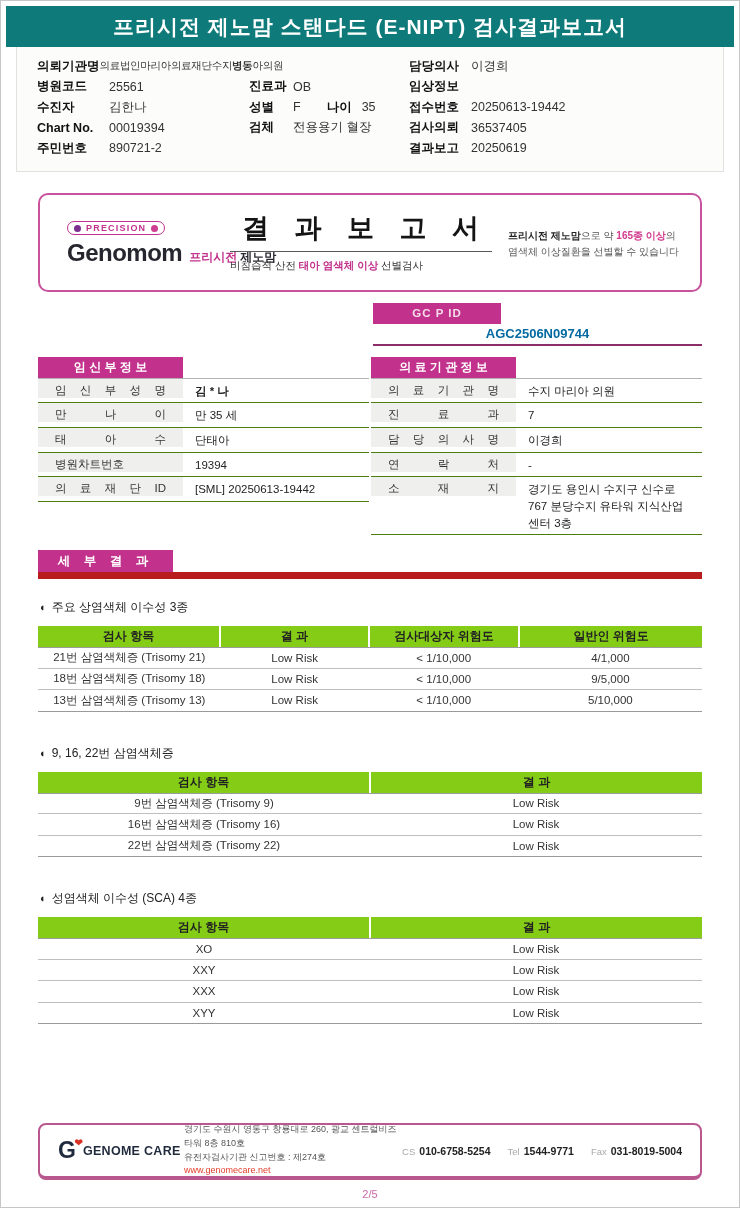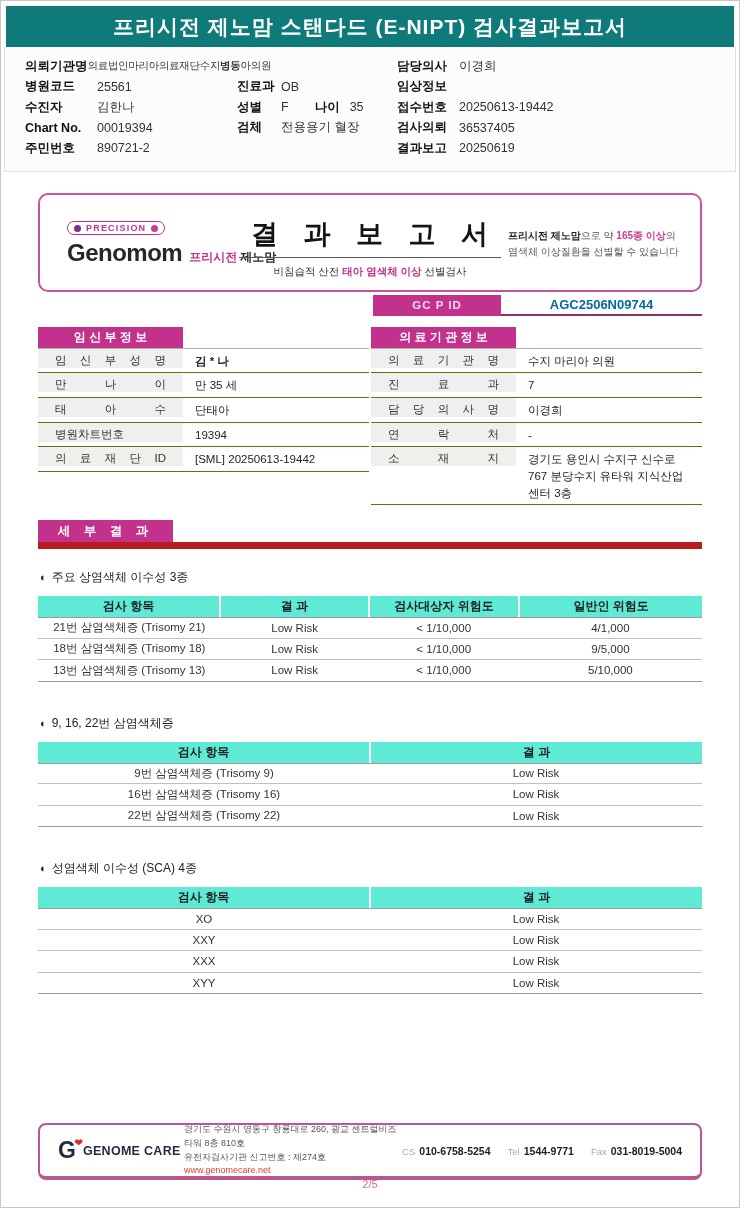--- a/index.html
+++ b/index.html
@@ -10,21 +10,21 @@
     overflow:hidden;
   }
   
   .titlebar {
     margin:5px 5px 0 5px; height:41px; background:#0e7b7a; color:#fff;
     display:flex; align-items:center; justify-content:center;
     font-size:21px; font-weight:bold; letter-spacing:1px;
   }
   
   .patient-header {
-    margin:0 3px; border:1px solid #e2e2e0; border-top:none; background:#fcfcfb;
+    margin:0 15px; border:1px solid #e2e2e0; border-top:none; background:#fcfcfb;
     padding:9px 20px 12px 20px; display:flex; font-size:12.5px;
   }
   .ph-col { display:flex; flex-direction:column; }
   .ph-col1 { width:212px; }
   .ph-col2 { width:160px; }
   .ph-col3 { flex:1; }
   .ph-row { height:20.5px; display:flex; align-items:center; white-space:nowrap; }
   .ph-label { font-weight:bold; color:#111; }
   .ph-col1 .ph-label { width:72px; }
   .ph-col2 .ph-label { width:44px; }
@@ -47,36 +47,36 @@
   }
   .dot { width:7px; height:7px; border-radius:50%; display:inline-block; }
   .dot-l { background:#7c2f8f; }
   .dot-r { background:#cf3d90; }
   .brand-line { margin-top:3px; display:flex; align-items:baseline; gap:7px; }
   .brand { font-size:24px; font-weight:800; color:#26262e; letter-spacing:-0.5px; }
   .brand-kr1 { font-size:12px; font-weight:bold; color:#c2318c; }
   .brand-kr2 { font-size:12px; font-weight:bold; color:#26262e; margin-left:-4px; }
   .center-title {
     position:absolute; left:50%; transform:translateX(-50%); top:15px;
-    text-align:center; width:280px;margin-top:6px;
+    width:280px;
   }
   .center-title .big {
     display:inline-block; font-size:27px; font-weight:800; color:#141414;
     letter-spacing:9px; padding:0 4px 5px 12px; border-bottom:1.5px solid #5a5a5a;
   }
   .center-title .sub { margin-top:7px; font-size:10.5px; color:#333; }
   .sub .accent { color:#c2318c; font-weight:bold; }
   .tagline {
     position:absolute; right:20px; top:33px; width:172px;
     font-size:10px; color:#555; line-height:1.6;
   }
   .tagline .strong { color:#222; font-weight:bold; }
   .tagline .accent { color:#d23a8e; font-weight:bold; }
   
-  .gcpid { margin-top:3px; margin-left:335px; display:flex; }
+  .gcpid { margin-top:11px; margin-left:335px; display:flex;flex-direction:column; }
   .gcpid-label {
     width:128px; height:21px; background:#c2318c; color:#f6dcea;
     font-size:11.5px; font-weight:bold; text-align:center; line-height:21px; letter-spacing:1px;
   }
   .gcpid-value {
     flex:1; height:21px; line-height:20px; text-align:center;
     font-size:13px; font-weight:bold; color:#0369a1; border-bottom:2px solid #8c2f68;
   }
   
   .info-row { margin-top:11px; display:flex; gap:2px; }
@@ -101,21 +101,21 @@
     color:#fff; font-size:12.5px; font-weight:bold; letter-spacing:5px;
     text-align:center; line-height:22px;
   }
   
   .caption { margin:20px 0 10px 2px; font-size:12px; color:#222; }
   .caption.gap { margin-top:33px; }
   .caption .bullet { margin-right:5px; font-size:11px; }
   .rtable { width:100%; }
   .hrow { display:flex; gap:2px; }
   .hcell {
-    background:#5eead4; font-weight:bold; font-size:12px; color:#222;
+    background:#84cc16; font-weight:bold; font-size:12px; color:#222;
     text-align:center; height:21px; line-height:21px;
   }
   .brow { display:flex; border-bottom:1px solid #bfbfbf; height:21.5px; align-items:center; }
   .brow.first { border-top:1px solid #9c9c9c; }
   .brow.last { border-bottom-color:#9a9a9a; }
   .bcell { text-align:center; font-size:11.5px; color:#333; }
   .c1 { flex:27.5; } .c2 { flex:22.3; } .c3 { flex:22.6; } .c4 { flex:27.6; }
   .c50 { flex:50; }
   
   .footer-box {
@@ -127,21 +127,21 @@
   .gc-mark { position:relative; font-size:23px; font-weight:800; color:#1f2a3d; line-height:1; }
   .gc-heart { position:absolute; right:-7px; top:-1px; font-size:10px; color:#d93025; }
   .gc-name { font-size:12.5px; font-weight:800; color:#1f2a3d; letter-spacing:0.3px; }
   .addr { font-size:9px; color:#555; line-height:1.55; }
   .addr .site { color:#e2402c; text-decoration:none; }
   .contacts { margin-left:auto; display:flex; gap:17px; align-items:center; white-space:nowrap; }
   .contact { font-size:10.5px; }
   .clabel { color:#a9a9a9; font-size:9.5px; margin-right:4px; }
   .cnum { font-weight:bold; color:#222; }
   .pagenum {
-    position:absolute; bottom:17px; left:0; width:100%; text-align:center;
+    position:absolute; bottom:7px; left:0; width:100%; text-align:center;
     font-size:11px; color:#c96ba6;
   }
 </style>
 </head>
 <body>
 
 <div class="page">
 
   <div class="titlebar">
     <span>프리시전 제노맘 스탠다드 (E-NIPT) 검사결과보고서</span>

